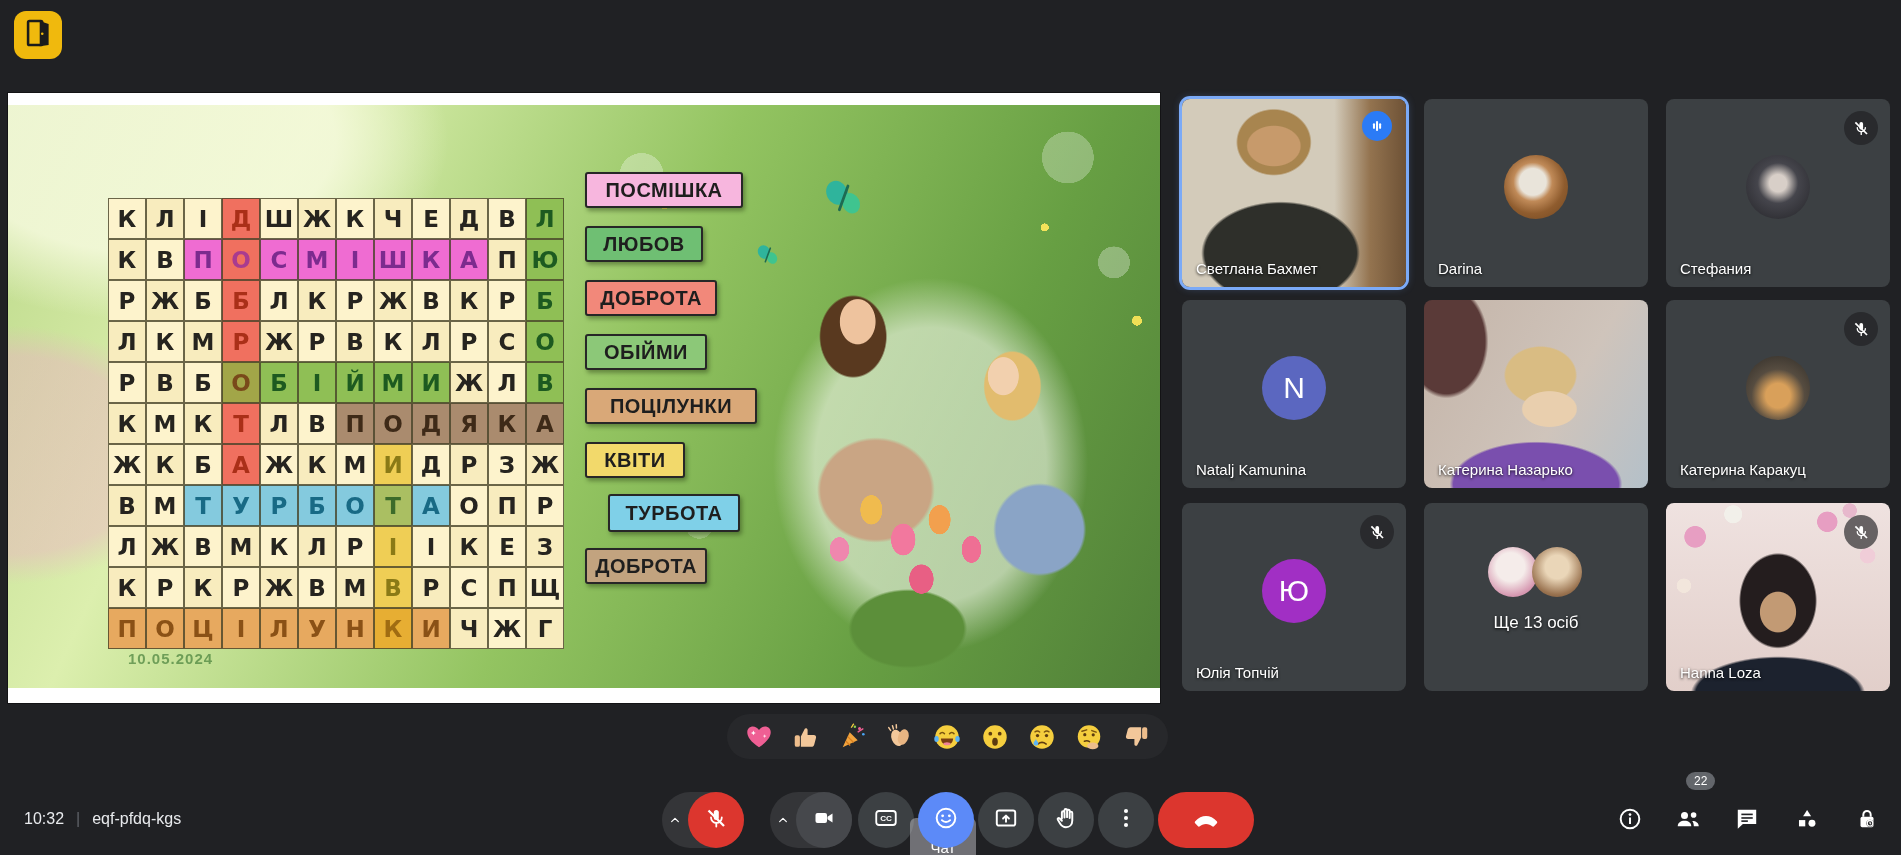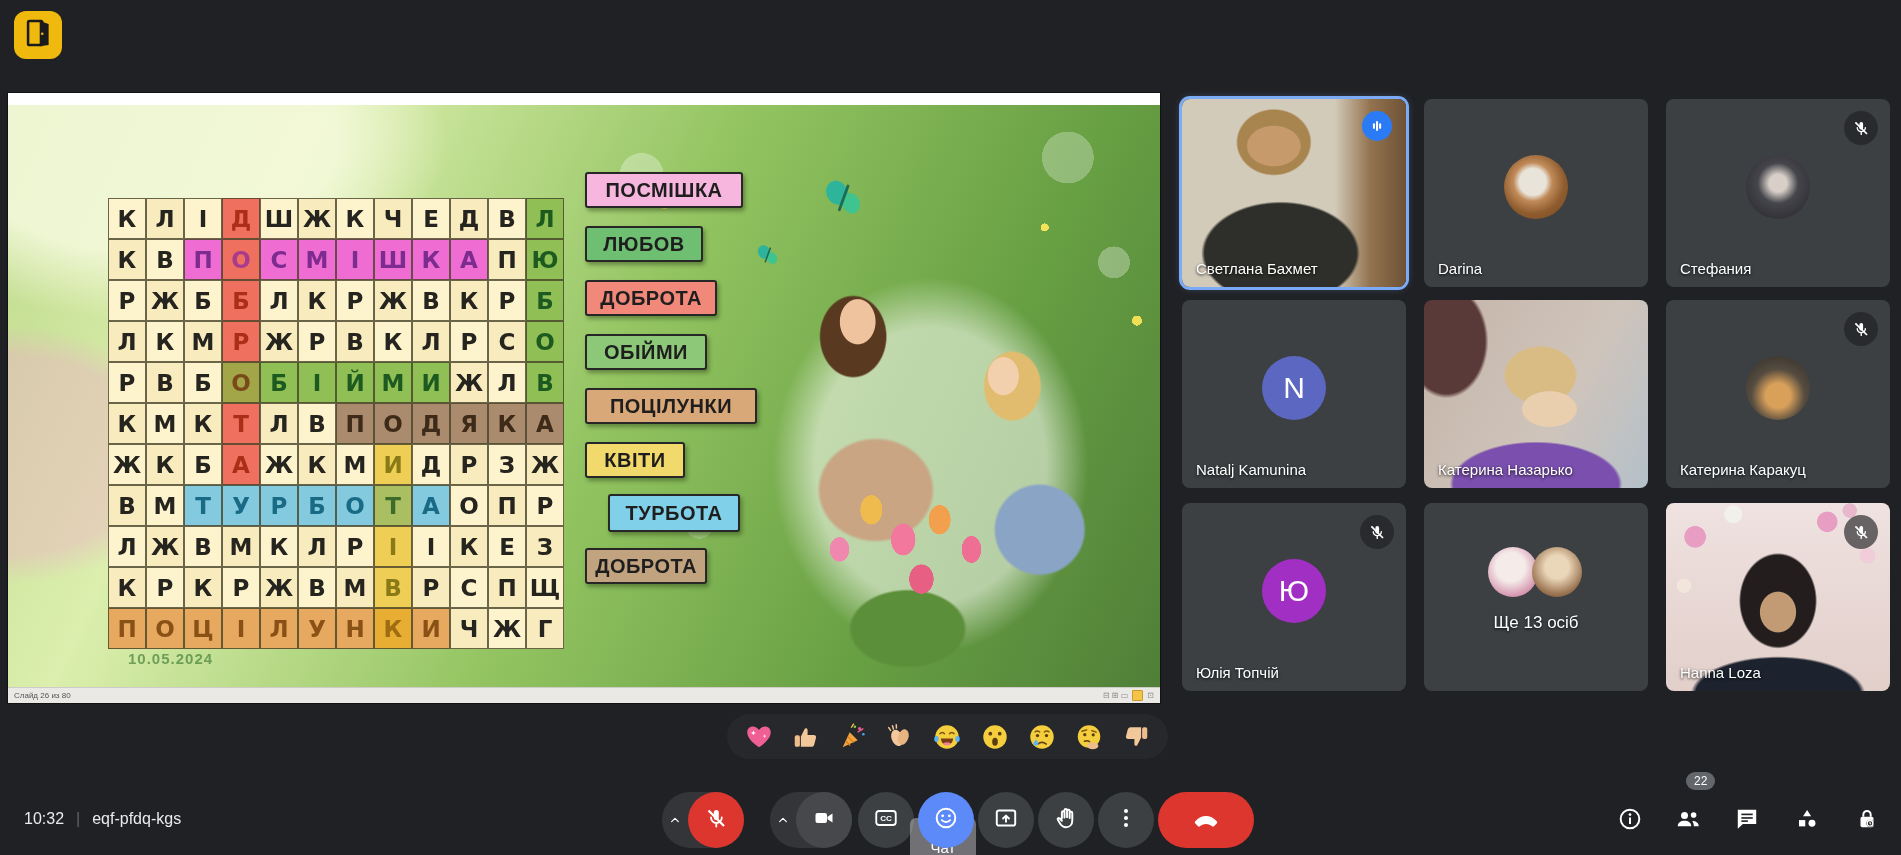--- a/index.html
+++ b/index.html
@@ -284,28 +284,20 @@
             <rect x="11" y="4" width="1.6" height="16" rx=".8" fill="#1d6b52" transform="rotate(20 12 12)"></rect>
           </svg></span>
       <span class="abs" style="left:748px;top:138px;"><svg viewBox="0 0 24 24" width="24" height="24">
             <ellipse cx="8" cy="9" rx="6" ry="7" fill="#2fb49c" transform="rotate(-25 8 9)"></ellipse>
             <ellipse cx="16" cy="15" rx="5" ry="6" fill="#3fc48f" transform="rotate(-25 16 15)"></ellipse>
             <rect x="11" y="4" width="1.6" height="16" rx=".8" fill="#1d6b52" transform="rotate(20 12 12)"></rect>
           </svg></span>
       <div class="abs slide-date">10.05.2024</div>
     </div>
 
-    <div class="ppt-statusbar">
-      <div class="ppt-status-left">Слайд 26 из 80</div>
-      <div class="ppt-status-right">
-        <span>⊟ ⊞ ▭</span>
-        <span class="view-active"></span>
-        <span>⊡</span>
-      </div>
-    </div>
   </div>
 
   <div id="tiles">
       <div class="tile active v-svet" style="left: 1182px; top: 99px;">
         <div class="tile-name">Светлана Бахмет</div>
         <div class="speak-badge">
           <svg viewBox="0 0 24 24" width="18" height="18">
             <rect class="f" x="6.6" y="8.2" width="2.7" height="7.6" rx="1.3"></rect>
             <rect class="f" x="10.7" y="5.4" width="2.7" height="13.2" rx="1.3"></rect>
             <rect class="f" x="14.8" y="8.2" width="2.7" height="7.6" rx="1.3"></rect>

